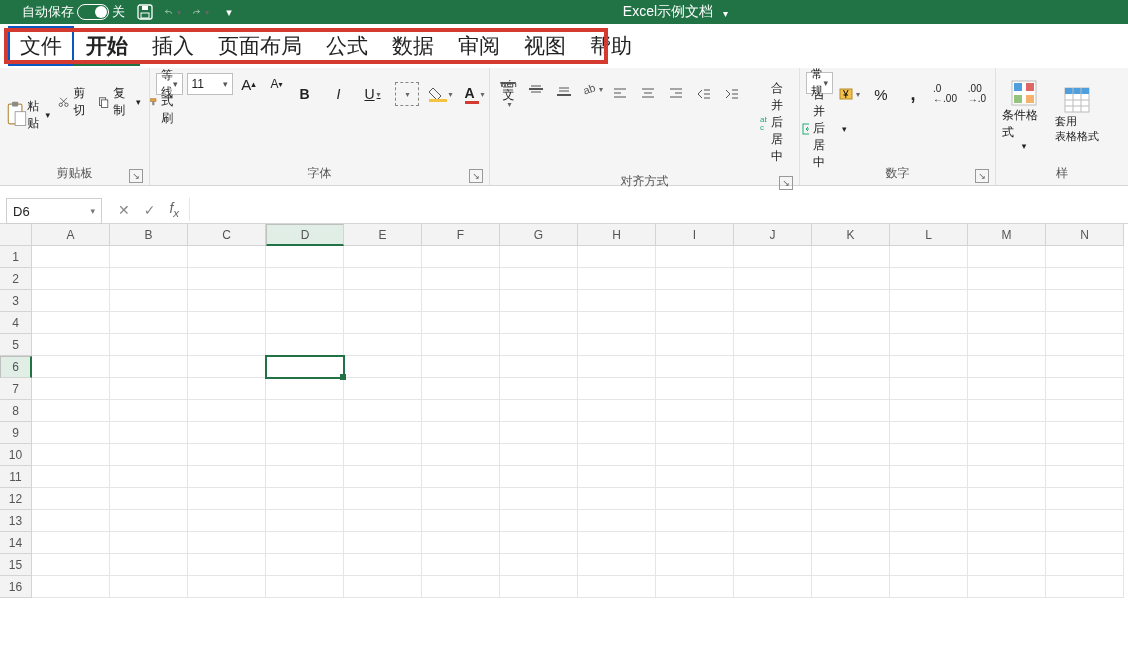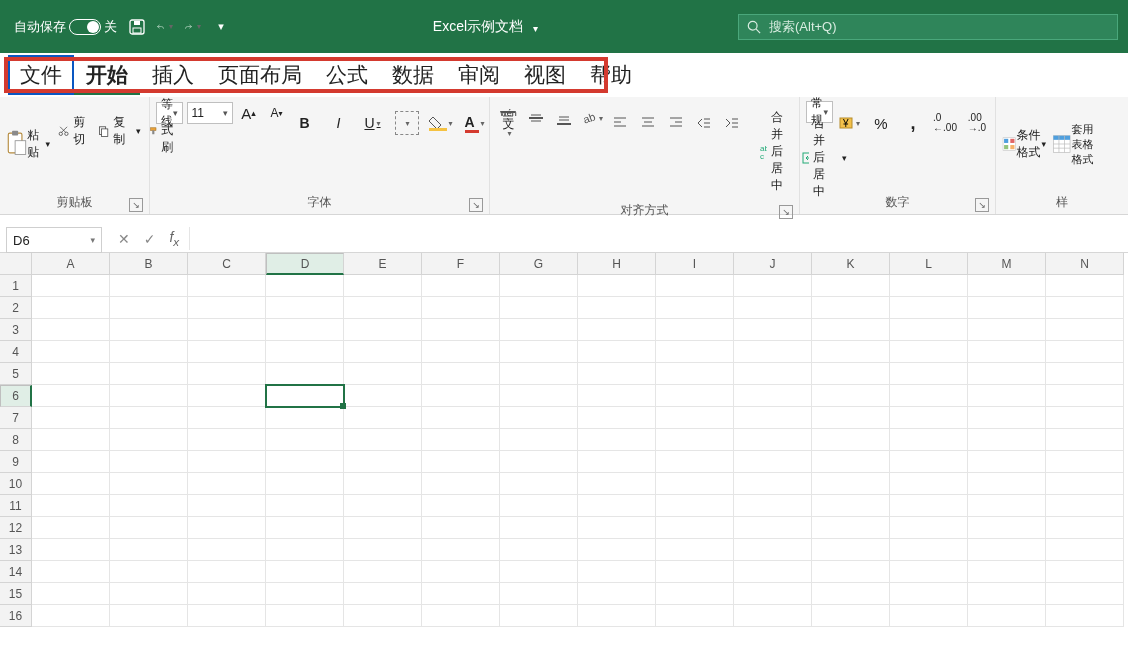--- a/index.html
+++ b/index.html
@@ -1,19 +1,19 @@
 <!DOCTYPE html>
 <html><head>
 <meta charset="utf-8">
 <style>
   * { box-sizing: border-box; margin: 0; padding: 0; font-family: "Microsoft YaHei", Arial, sans-serif; }
   body { width: 1128px; height: 655px; overflow: hidden; background: #fff; font-size: 13px; color: #222; }
   
   
-  .titlebar { height: 53px; background: #217346; display: flex; align-items: center; color: #fff; padding: 0 10px; }
+  .titlebar { height: 24px; background: #217346; display: flex; align-items: center; color: #fff; padding: 0 18px; }
   .titlebar .qat { display: flex; align-items: center; gap: 4px; }
   .titlebar .qat-item { display: flex; align-items: center; gap: 3px; padding: 3px 4px; }
   .autosave-pill { display:inline-flex; width:32px; height:16px; border:1px solid #fff; border-radius:8px; align-items:center; padding:1px; justify-content:flex-end;}
   .autosave-pill .knob{width:12px;height:12px;background:#fff;border-radius:50%;}
   .titlebar .title-center { flex:1; text-align:center; font-size:14px; display:flex; align-items:center; justify-content:center; gap:6px;}
   .titlebar .dropdown-caret::after{content:"▾"; font-size:10px; margin-left:4px;}
   .titlebar .search-box { width:380px; height:26px; background:#2f855a; border:1px solid #4aa77b; display:flex; align-items:center; padding:0 8px; color:#d8ece0; gap:8px;}
   
   
   .tabs-row { height:44px; background:#fff; display:flex; align-items:center; padding:0 8px; position:relative;}
@@ -21,21 +21,21 @@
   .tab { padding:6px 12px; font-size:21px; }
   .tab.file { border:2px solid #0a57c2; padding:4px 10px; }
   .tab.active { border-bottom:3px solid #217346; font-weight:600; padding-bottom:3px;}
   
   
   .ribbon { height:118px; background:#f5f5f5; border-bottom:1px solid #d6d6d6; display:flex; }
   .group { display:flex; flex-direction:column; padding:4px 6px 2px 6px; border-right:1px solid #e1e1e1; }
   .group-body { flex:1; display:flex; align-items:flex-start; gap:6px; }
   .group-label-row { height:18px; display:flex; align-items:flex-start; justify-content:center; font-size:12px; color:#555; position:relative;}
   .group-launcher { position:absolute; right:0; bottom:0; width:14px; height:14px; border:1px solid #999; font-size:9px; display:flex; align-items:center; justify-content:center; color:#666;}
-  .bigbtn { display:flex; flex-direction:row; align-items:center; justify-content:center; width:44px; height:86px; font-size:12px;}
+  .bigbtn { display:flex; flex-direction:column; align-items:center; justify-content:center; width:44px; height:86px; font-size:12px;}
   .bigbtn .caret{font-size:9px;}
   .vstack { display:flex; gap:4px; }
   .hstack { display:flex; align-items:center; gap:4px; }
   .mini { display:flex; align-items:center; gap:4px; font-size:12px; padding:2px 2px;}
   .iconbtn { width:24px; height:24px; display:flex; align-items:center; justify-content:center; font-size:14px;}
   .iconbtn.wcaret::after{content:"▾"; font-size:8px; margin-left:2px; color:#666;}
   .iconbtn.border-sample{border:1px dashed #888;}
   .sel { height:22px; border:1px solid #bfbfbf; background:#fff; font-size:12px; display:flex; align-items:center; justify-content:space-between; padding:0 4px;}
   .sel .caret{font-size:9px;color:#555;}
   .paste-icon{display:flex;flex-direction:row;align-items:center;}
@@ -90,27 +90,20 @@
     <div class="qat-item iconbtn wcaret">
       <svg width="16" height="14" viewBox="0 0 16 14">
           <path d="M10 2 L15 6 L10 10 M15 6 H6 a5 5 0 0 0 -5 5" fill="none" stroke="#b8d8c6" stroke-width="1.6"></path>
         </svg>
     </div>
     <div class="qat-item iconbtn" style="font-size:11px;">▾</div>
   </div>
   <div class="title-center">
     <span>Excel示例文档</span>
       <span class="dropdown-caret"></span>
-  </div>
-  <div class="search-box">
-    <svg width="14" height="14" viewBox="0 0 16 16">
-        <circle cx="6.5" cy="6.5" r="5" fill="none" stroke="#d8ece0" stroke-width="1.4"></circle>
-        <line x1="10.5" y1="10.5" x2="15" y2="15" stroke="#d8ece0" stroke-width="1.4"></line>
-      </svg>
-    <span>搜索(Alt+Q)</span>
   </div>
 </div>
 
 <div class="tabs-row">
   <div class="hlbox"></div>
   <div class="tab file">文件</div>
   <div class="tab active">开始</div>
   <div class="tab">插入</div>
   <div class="tab">页面布局</div>
   <div class="tab">公式</div>

